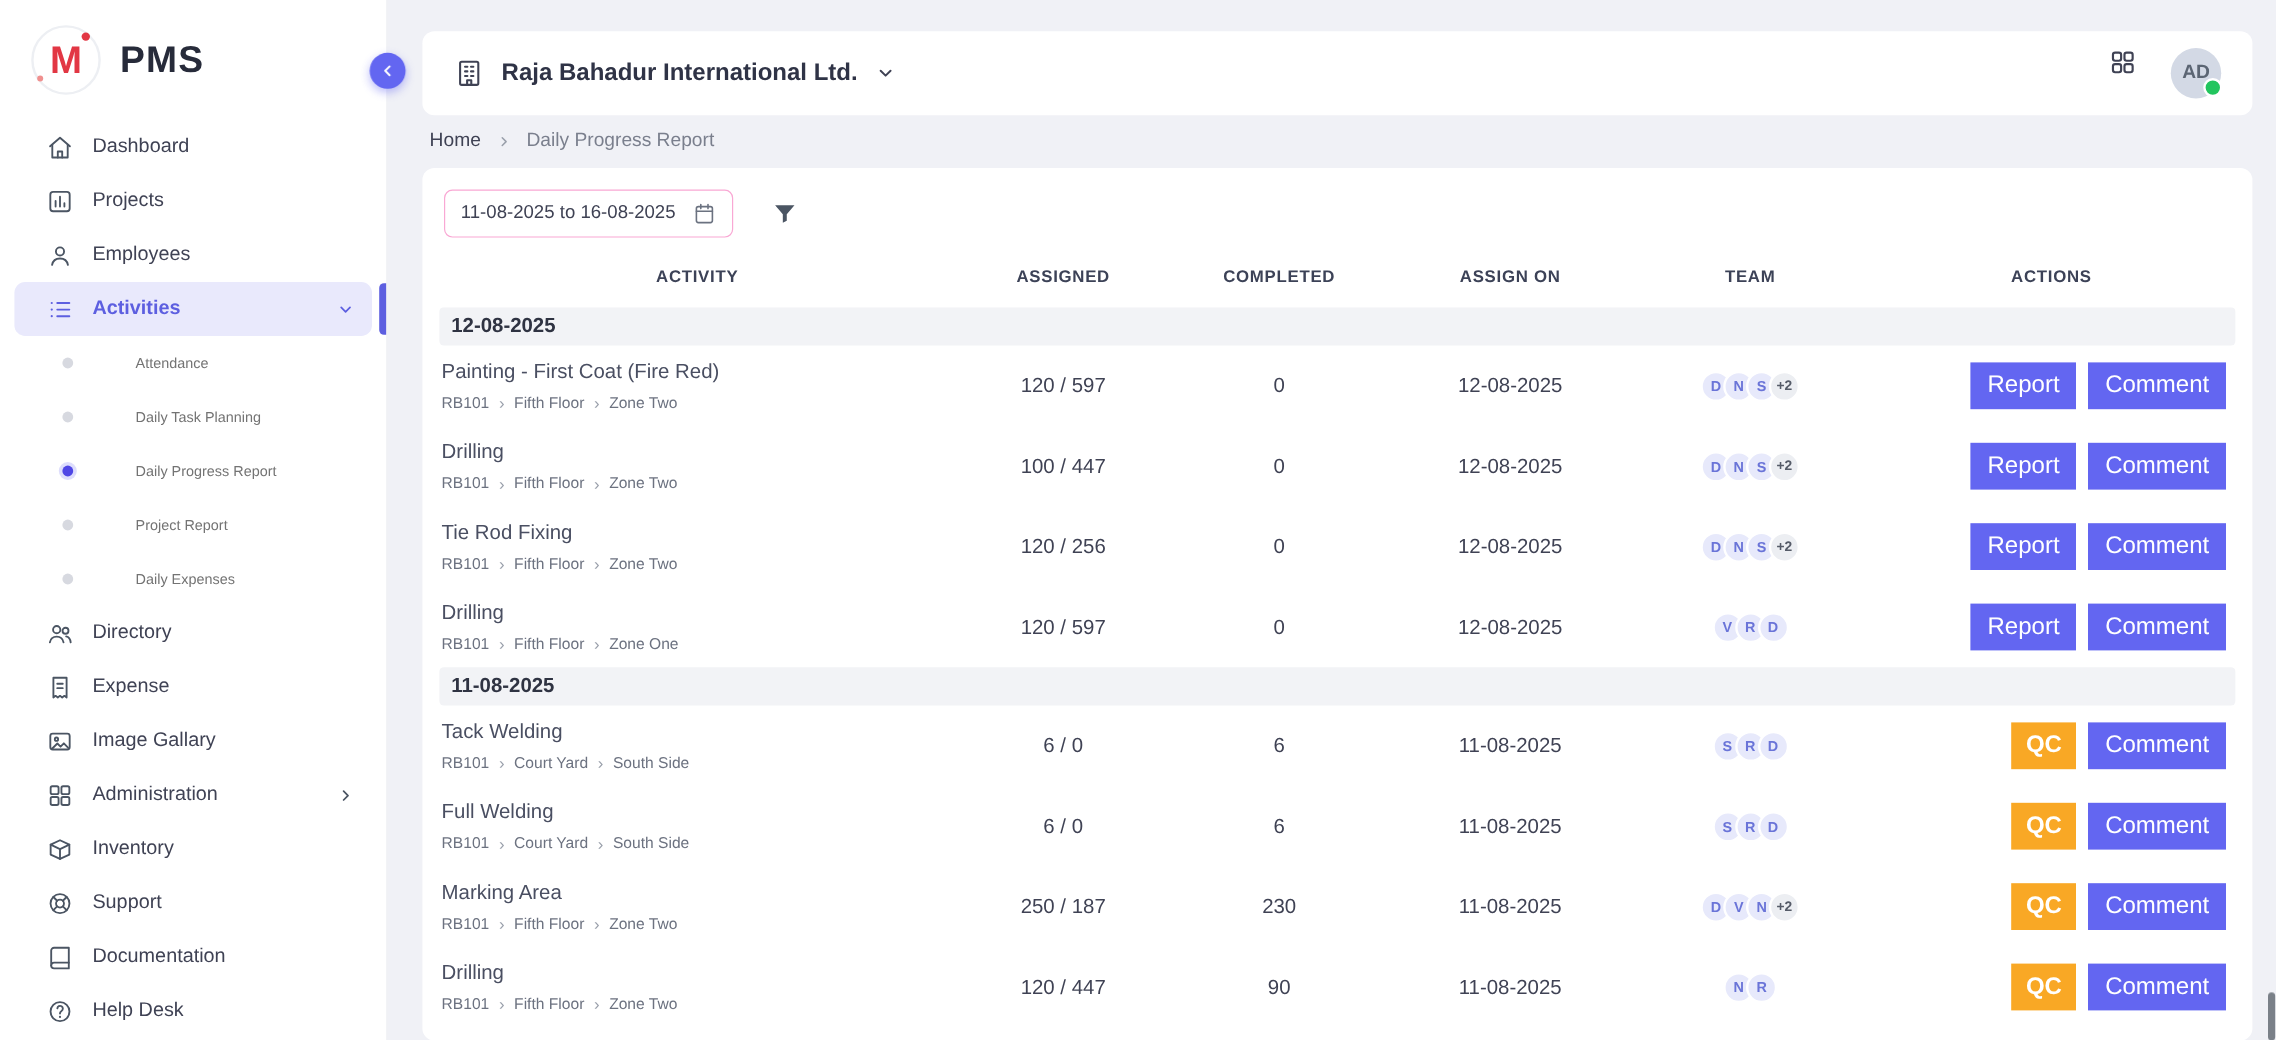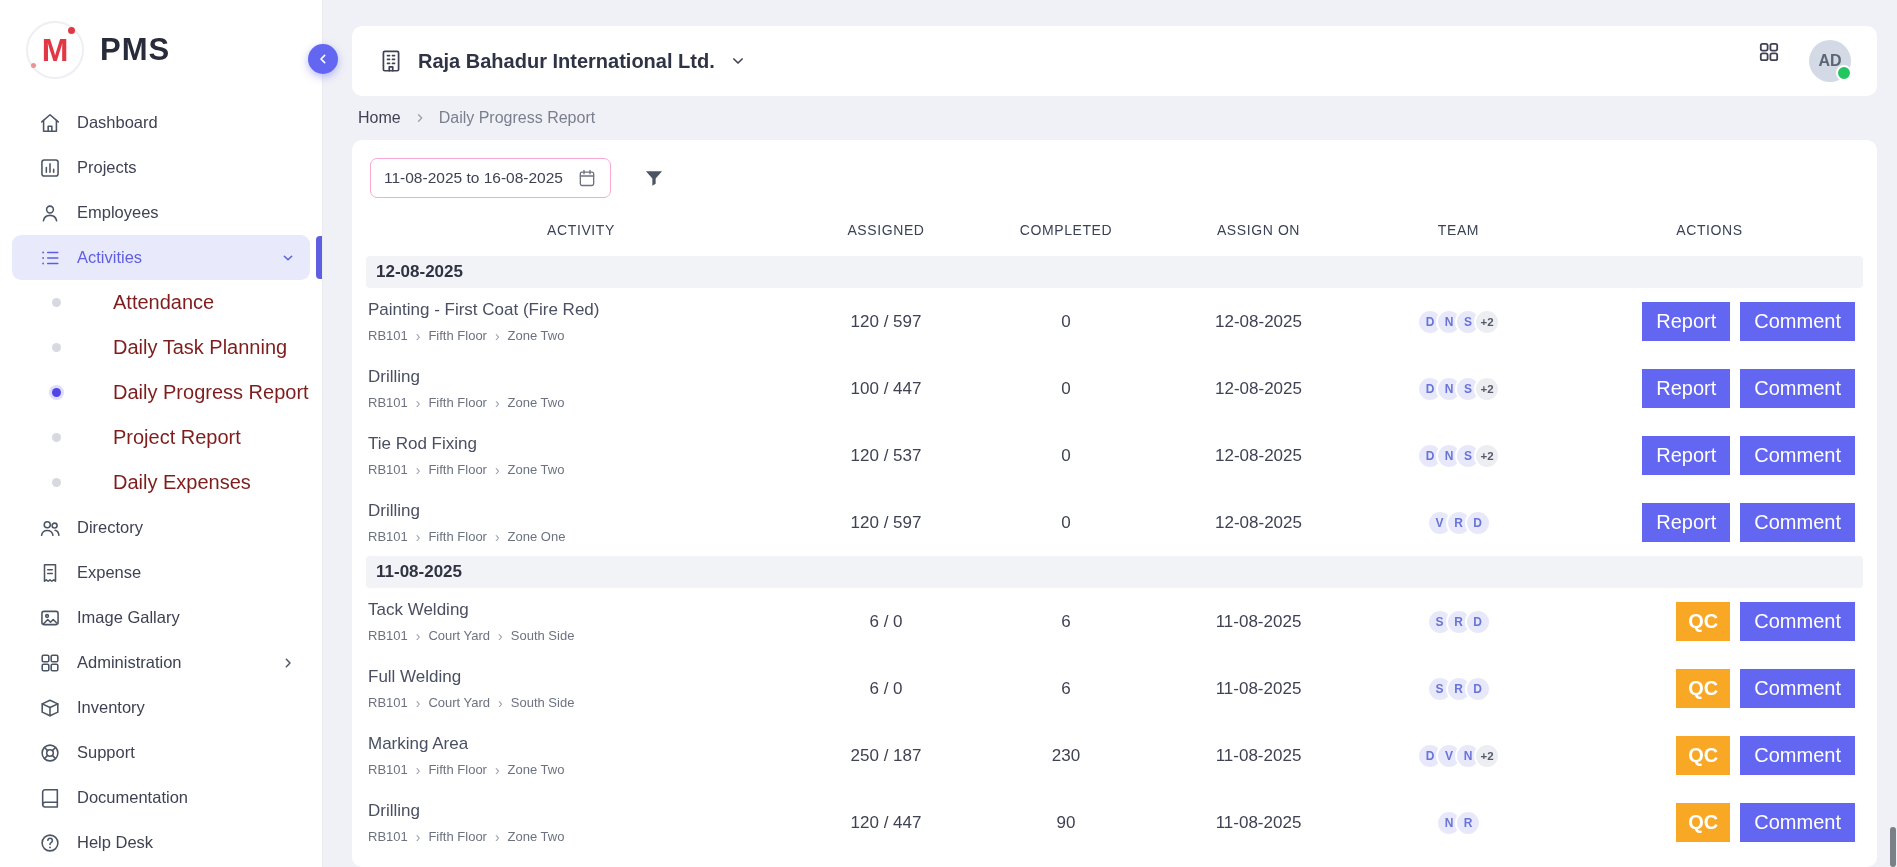--- a/index.html
+++ b/index.html
@@ -15,26 +15,26 @@
   
   .sidebar{width:323px;min-width:323px;height:867px;background:#fff;border-right:1px solid #e9ebf0;position:relative;z-index:5;display:flex;flex-direction:column}
   .logo-row{display:flex;align-items:center;gap:16px;padding:20px 26px;height:100px}
   .logo-mark{width:58px;height:58px;border-radius:50%;border:2px solid #edeff3;display:flex;align-items:center;justify-content:center;position:relative;color:#e23744;font-weight:800;font-size:32px}
   .logo-mark::before{content:'';position:absolute;top:4px;right:7px;width:7px;height:7px;border-radius:50%;background:#e23744}
   .logo-mark::after{content:'';position:absolute;bottom:9px;left:3px;width:5px;height:5px;border-radius:50%;background:#f0908f}
   .logo-text{font-size:31px;font-weight:800;color:#272b3a;letter-spacing:1px}
   .side-nav{flex:1;overflow:hidden;padding-bottom:6px}
   .side-item{height:45px;display:flex;align-items:center;gap:16px;padding:0 14px 0 27px;margin:0 12px;border-radius:9px;cursor:pointer;color:#3f4254;position:relative;font-size:16.5px}
   .side-item .icon{color:#4b5563;flex:none}
-  .side-item.active{background:#e9e9fc;color:#5d5fe0;font-weight:400}
+  .side-item.active{background:#e9e9fc;color:#5d5fe0;font-weight:700}
   .side-item.active .icon{color:#5d5fe0}
   .side-item.active::after{content:'';position:absolute;right:-12px;top:1px;bottom:1px;width:6px;background:#5d5fe0;border-radius:4px 0 0 4px}
   .side-label{white-space:nowrap;overflow:hidden}
   .side-chevron{margin-left:auto;color:inherit}
-  .side-sub{height:45px;display:flex;align-items:center;padding-left:52px;font-size:20px;cursor:pointer;color:#7f1d1d}
+  .side-sub{height:45px;display:flex;align-items:center;padding-left:52px;font-size:12px;cursor:pointer;color:#737373}
   .bullet{width:9px;height:9px;border-radius:50%;background:#d7d9e0;flex:none}
   .side-sub.active .bullet{background:#4f46e5;box-shadow:0 0 0 3px rgba(99,102,241,.22)}
   .sub-label{margin-left:52px;white-space:nowrap}
   .collapse-btn{position:fixed;left:323px;top:44px;transform:translateX(-50%);width:30px;height:30px;border-radius:50%;background:#6366f1;color:#fff;border:none;display:flex;align-items:center;justify-content:center;box-shadow:0 3px 8px rgba(99,102,241,.45);z-index:10;cursor:pointer}
 
   
   .main{flex:1;display:flex;flex-direction:column;padding:26px 20px 0 29px;min-width:0}
   .topbar{background:#fff;border-radius:10px;height:70px;display:flex;align-items:center;justify-content:space-between;padding:0 26px;flex:none}
   .company{display:flex;align-items:center;gap:14px;cursor:pointer}
   .company .icon{color:#3f4254}
@@ -48,21 +48,21 @@
   .bc-current{color:#7a7f8d}
 
   .content-card{background:#fff;border-radius:10px;flex:1;padding:18px 14px 0;display:flex;flex-direction:column;overflow:hidden}
   .filters{display:flex;align-items:center;gap:32px;padding-left:4px;flex:none}
   .date-box{display:flex;align-items:center;gap:14px;border:1px solid #f9a8d4;border-radius:7px;padding:9px 13px;font-size:15.5px;color:#3f4254;cursor:pointer}
   .date-box .icon{color:#6b7280}
   .funnel{color:#4b5563}
 
   .thead,.trow{display:grid;grid-template-columns:430px 180px 180px 205px 195px 1fr;align-items:center}
   .thead{height:52px;margin-top:6px;flex:none}
-  .th{font-size:14px;font-weight:400;color:#3c4257;letter-spacing:.6px;text-align:center}
+  .th{font-size:14px;font-weight:700;color:#3c4257;letter-spacing:.6px;text-align:center}
   .tbody{flex:1;overflow:hidden}
   .group-row{background:#f2f3f6;border-radius:4px;height:32px;display:flex;align-items:center;padding:0 10px;font-size:17px;font-weight:700;color:#2f3342}
   .trow{height:67px}
   .c-activity{padding-left:2px}
   .act-name{font-size:17px;color:#4a4f62;margin-bottom:8px}
   .act-path{display:flex;align-items:center;gap:8px;font-size:13px;color:#6c7280}
   .path-sep{color:#9aa0ab;font-size:14px;line-height:1}
   .c-num{text-align:center;font-size:17px;color:#3f4254}
   .c-team{display:flex;justify-content:center}
   .chip{width:26px;height:26px;border-radius:50%;background:#e7e9fb;color:#6a74d8;font-size:12px;font-weight:600;display:flex;align-items:center;justify-content:center;border:2px solid #fff;margin-left:-7px;flex:none}
@@ -373,21 +373,21 @@
           <div class="c-activity">
             <div class="act-name">Tie Rod Fixing</div>
             <div class="act-path">
               <span class="path-seg">RB101</span>
               <span class="path-sep">›</span>
               <span class="path-seg">Fifth Floor</span>
               <span class="path-sep">›</span>
               <span class="path-seg">Zone Two</span>
             </div>
           </div>
-          <div class="c-num">120 / 537</div>
+          <div class="c-num">120 / 256</div>
           <div class="c-num">0</div>
           <div class="c-num">12-08-2025</div>
           <div class="c-team">
             <span class="chip">D</span>
             <span class="chip">N</span>
             <span class="chip">S</span>
             <span class="chip more">+2</span>
           </div>
           <div class="c-actions">
             <button class="btn indigo">Report</button>

